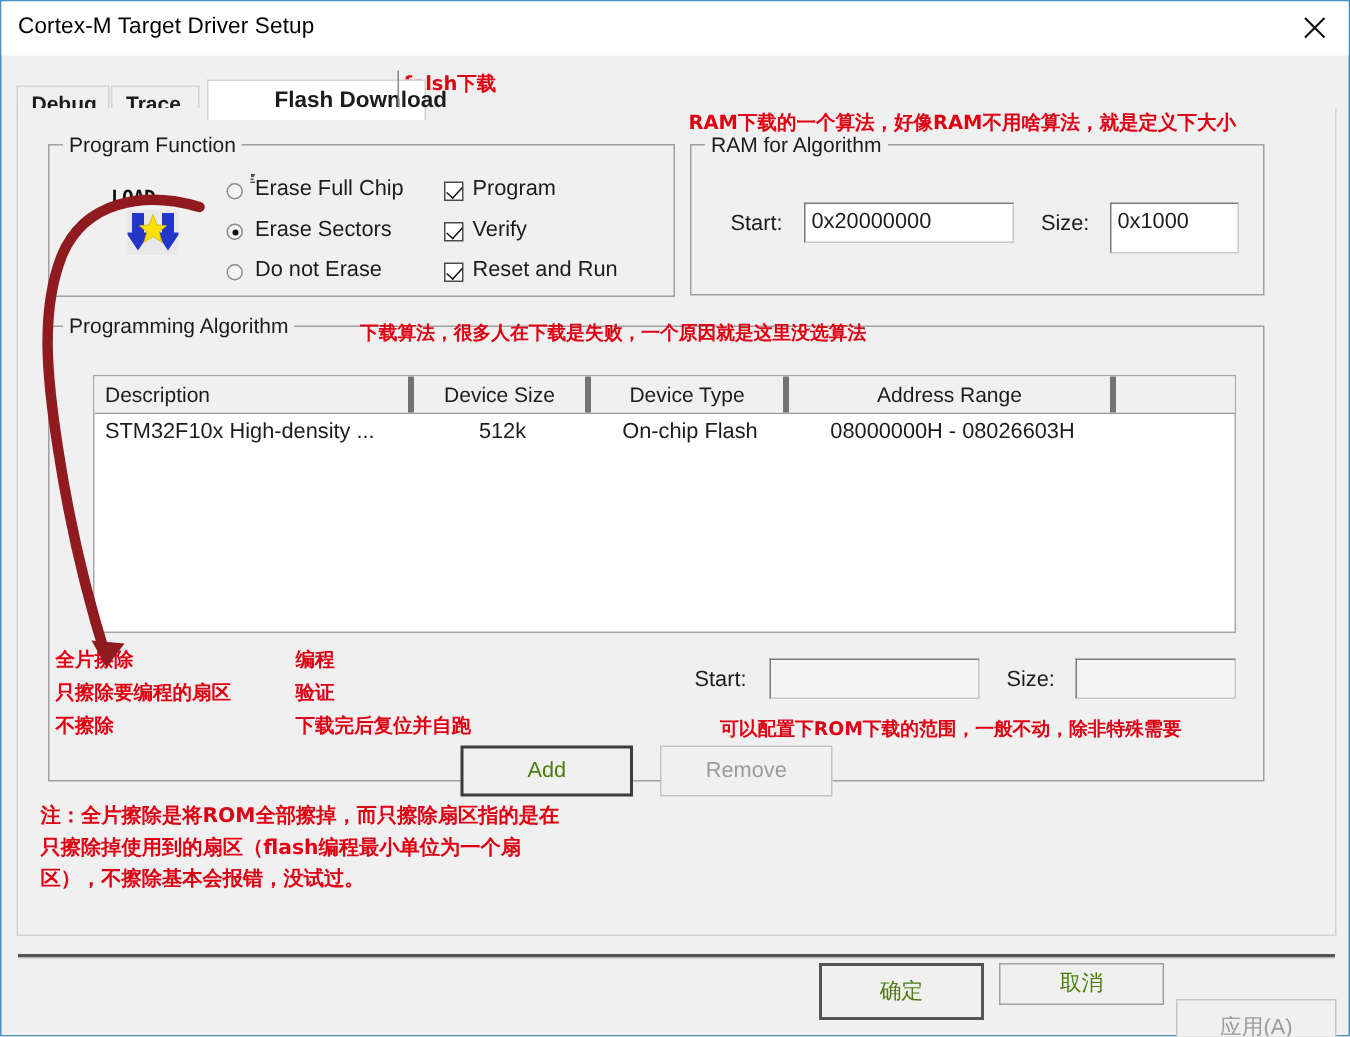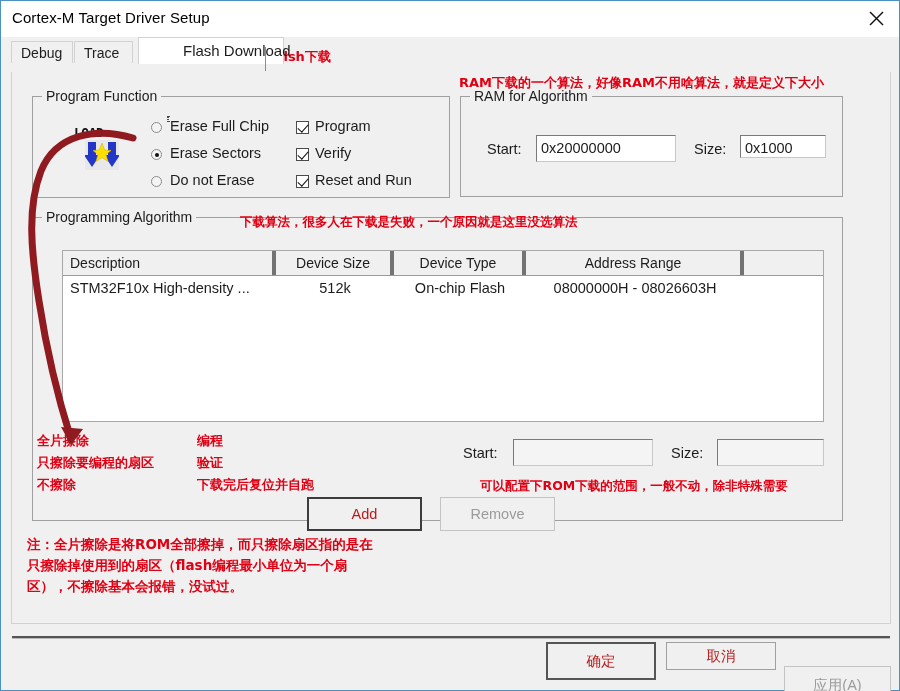--- a/index.html
+++ b/index.html
@@ -46,22 +46,22 @@
     display: flex;
     align-items: center;
     justify-content: center;
     cursor: pointer;
   }
   .close-btn svg { display: block; }
 
   
   .tabstrip {
     position: absolute;
-    left: 10px; top: 36px;
-    width: 880px; height: 26px;
+    left: 10px; top: 52px;
+    width: 880px; height: 26px; font-weight: bold;
   }
   .tab {
     position: absolute;
     top: 4px;
     height: 22px;
     box-sizing: border-box;
     background: #f0f0f0;
     border: 1px solid #d2d2d2;
     border-bottom: none;
     font-size: 14px;
@@ -271,21 +271,21 @@
   }
   .td.center { text-align: center; }
 
   
   .btn {
     position: absolute;
     box-sizing: border-box;
     background: #f0f0f0;
     border: 1px solid #a0a0a0;
     font-size: 14.5px;
-    color: #b91c1c;
+    color: #4d7c0f;
     text-align: center;
     line-height: 1;
     display: flex;
     align-items: center;
     justify-content: center;
     cursor: pointer;
     font-family: "Liberation Sans", sans-serif;
   }
   .btn.disabled { color: #9b9b9b; border-color: #c4c4c4; cursor: default; }
   .btn.default  { border: 2px solid #555555; }
@@ -394,21 +394,21 @@
       </div>
     </div>
 
     <div class="group" id="grp-ram">
       <div class="group-title">RAM for Algorithm</div>
 
       <div class="fieldlabel" style="left:26px; top:44px;">Start:</div>
       <div class="textbox" style="left:75px; top:38px; width:140px; height:27px;">0x20000000</div>
 
       <div class="fieldlabel" style="left:233px; top:44px;">Size:</div>
-      <div class="textbox" style="left:279px; top:38px; width:86px; height:23px;">0x1000</div>
+      <div class="textbox" style="left:279px; top:38px; width:86px; height:34px;">0x1000</div>
     </div>
     <div class="ann" style="left:447px; top:2px;">RAM下载的一个算法，好像RAM不用啥算法，就是定义下大小</div>
 
     <div class="group" id="grp-prog">
       <div class="group-title">Programming Algorithm</div>
 
       <div class="table-wrap">
         <div class="thead">
           <div class="th left" style="left:0px;   width:213px;">Description</div>
           <div class="th" style="left:213px; width:118px;">Device Size</div>

